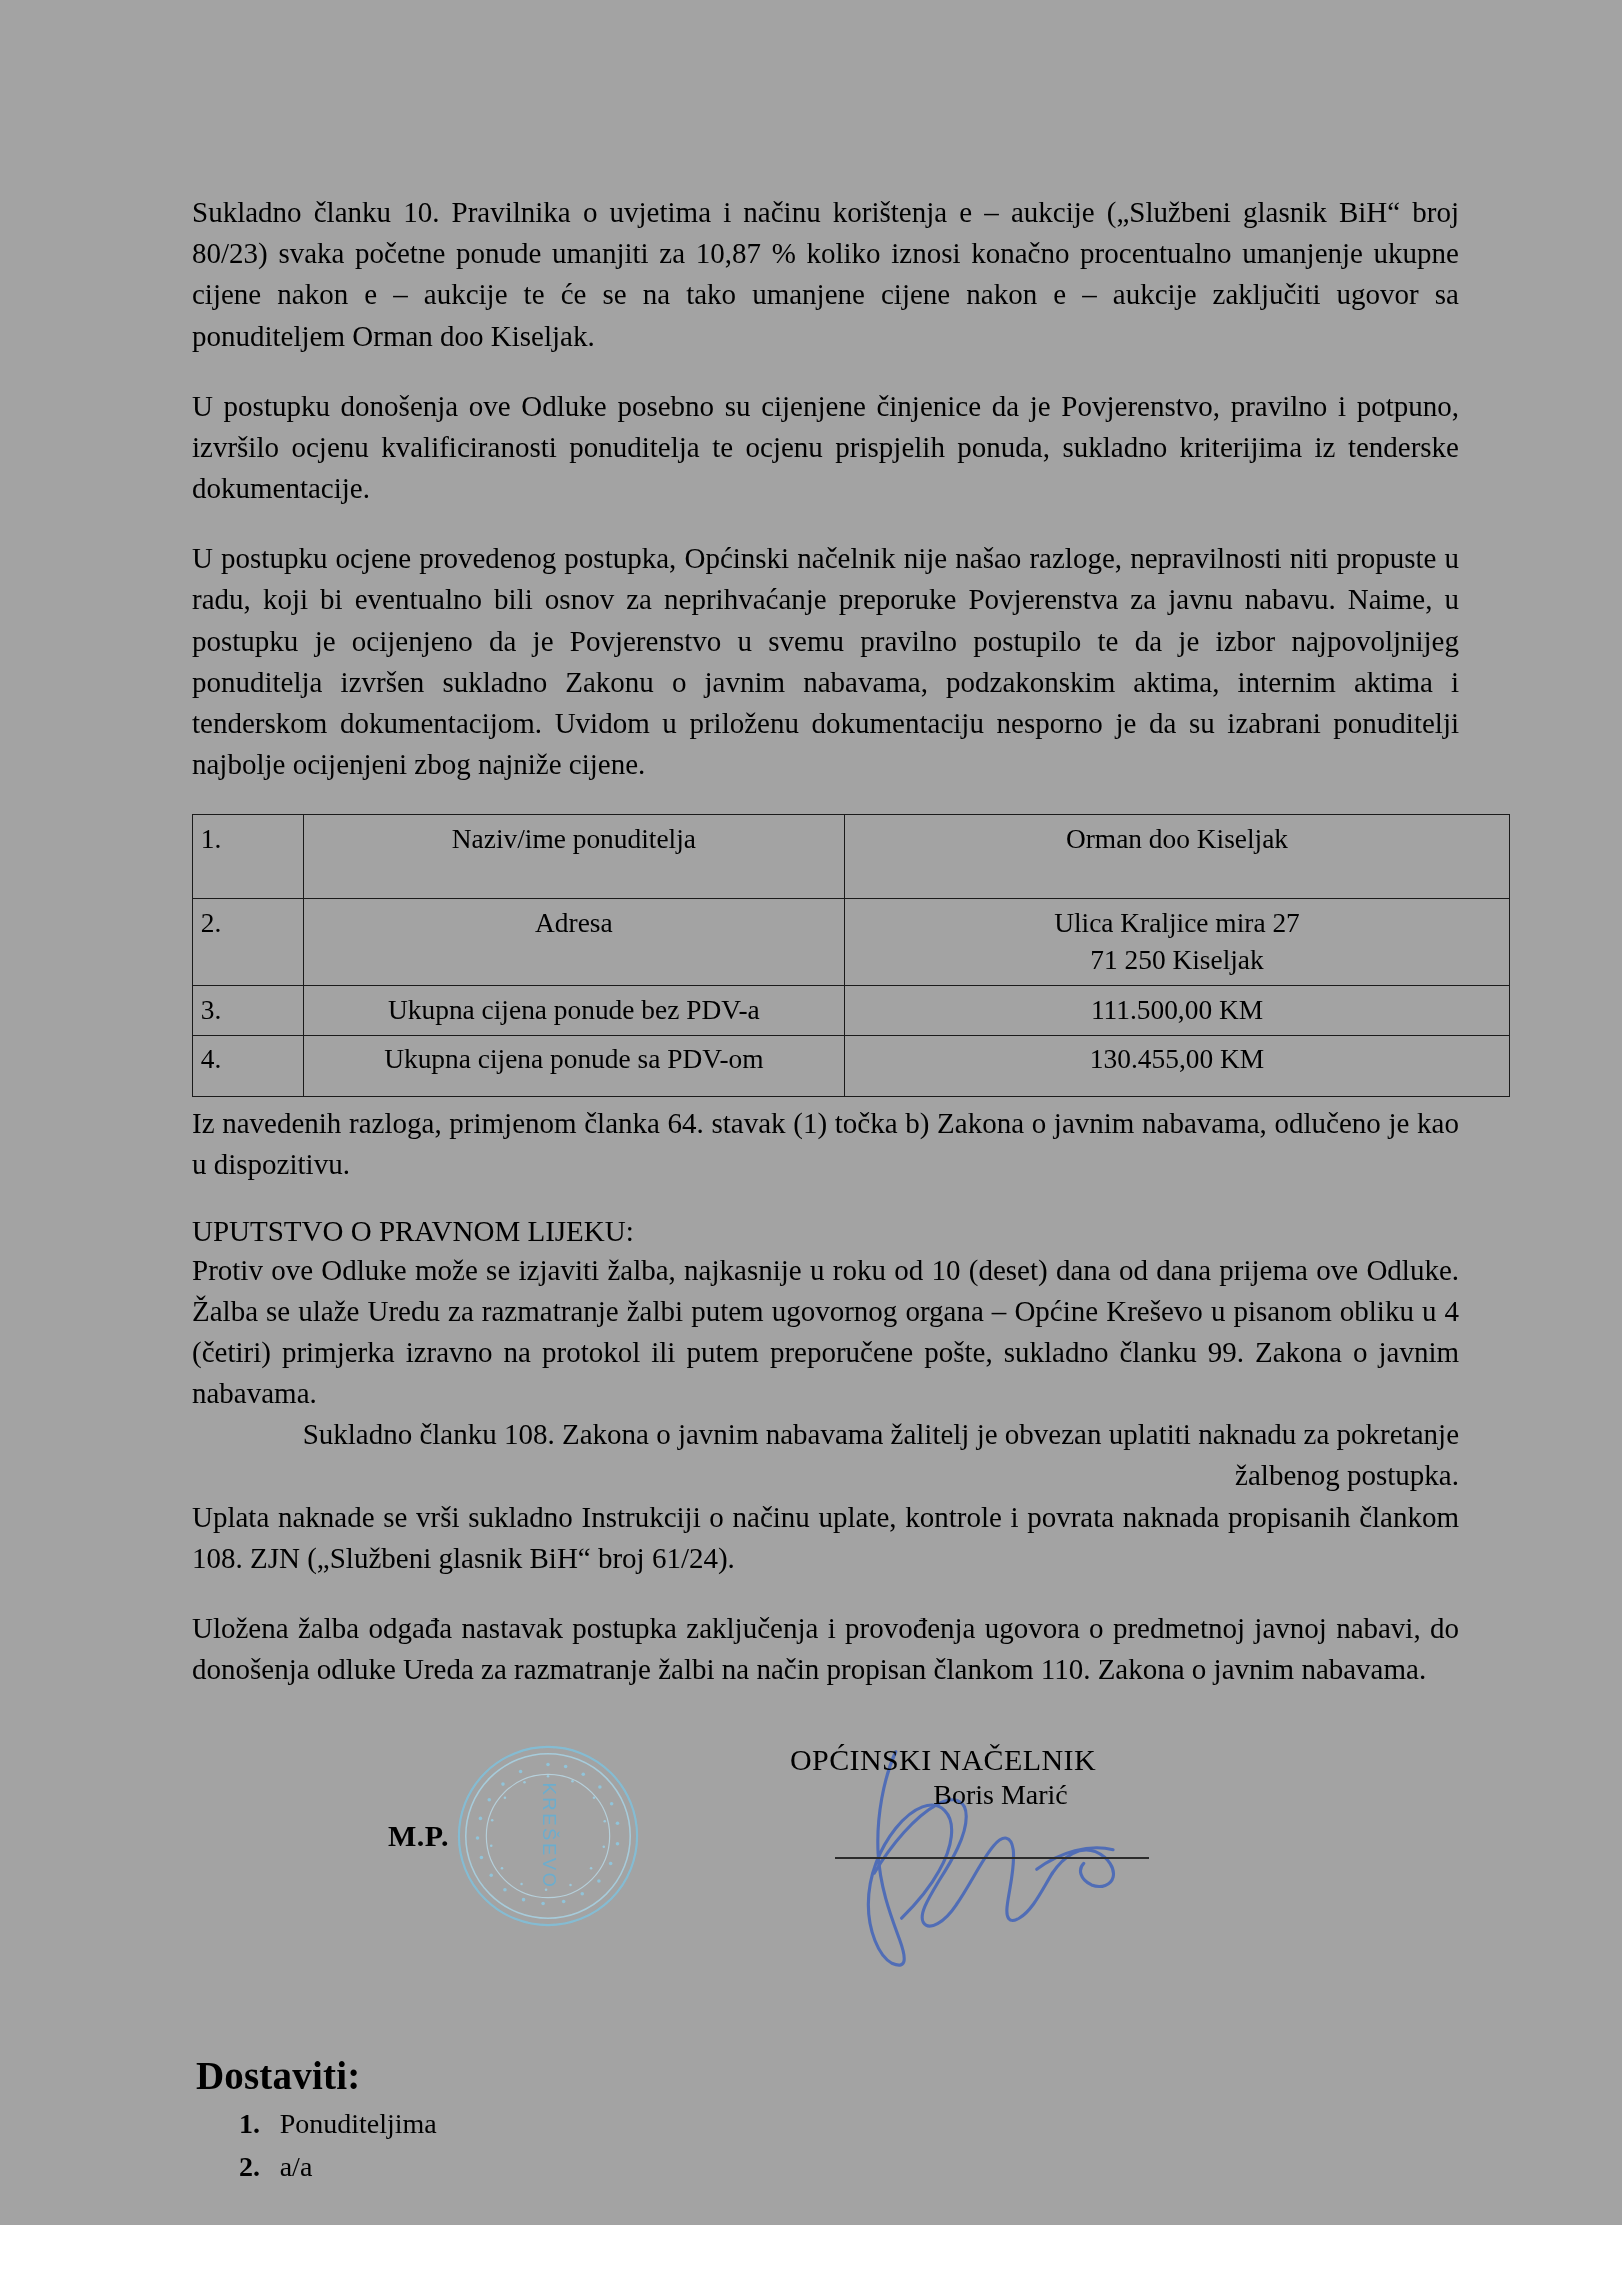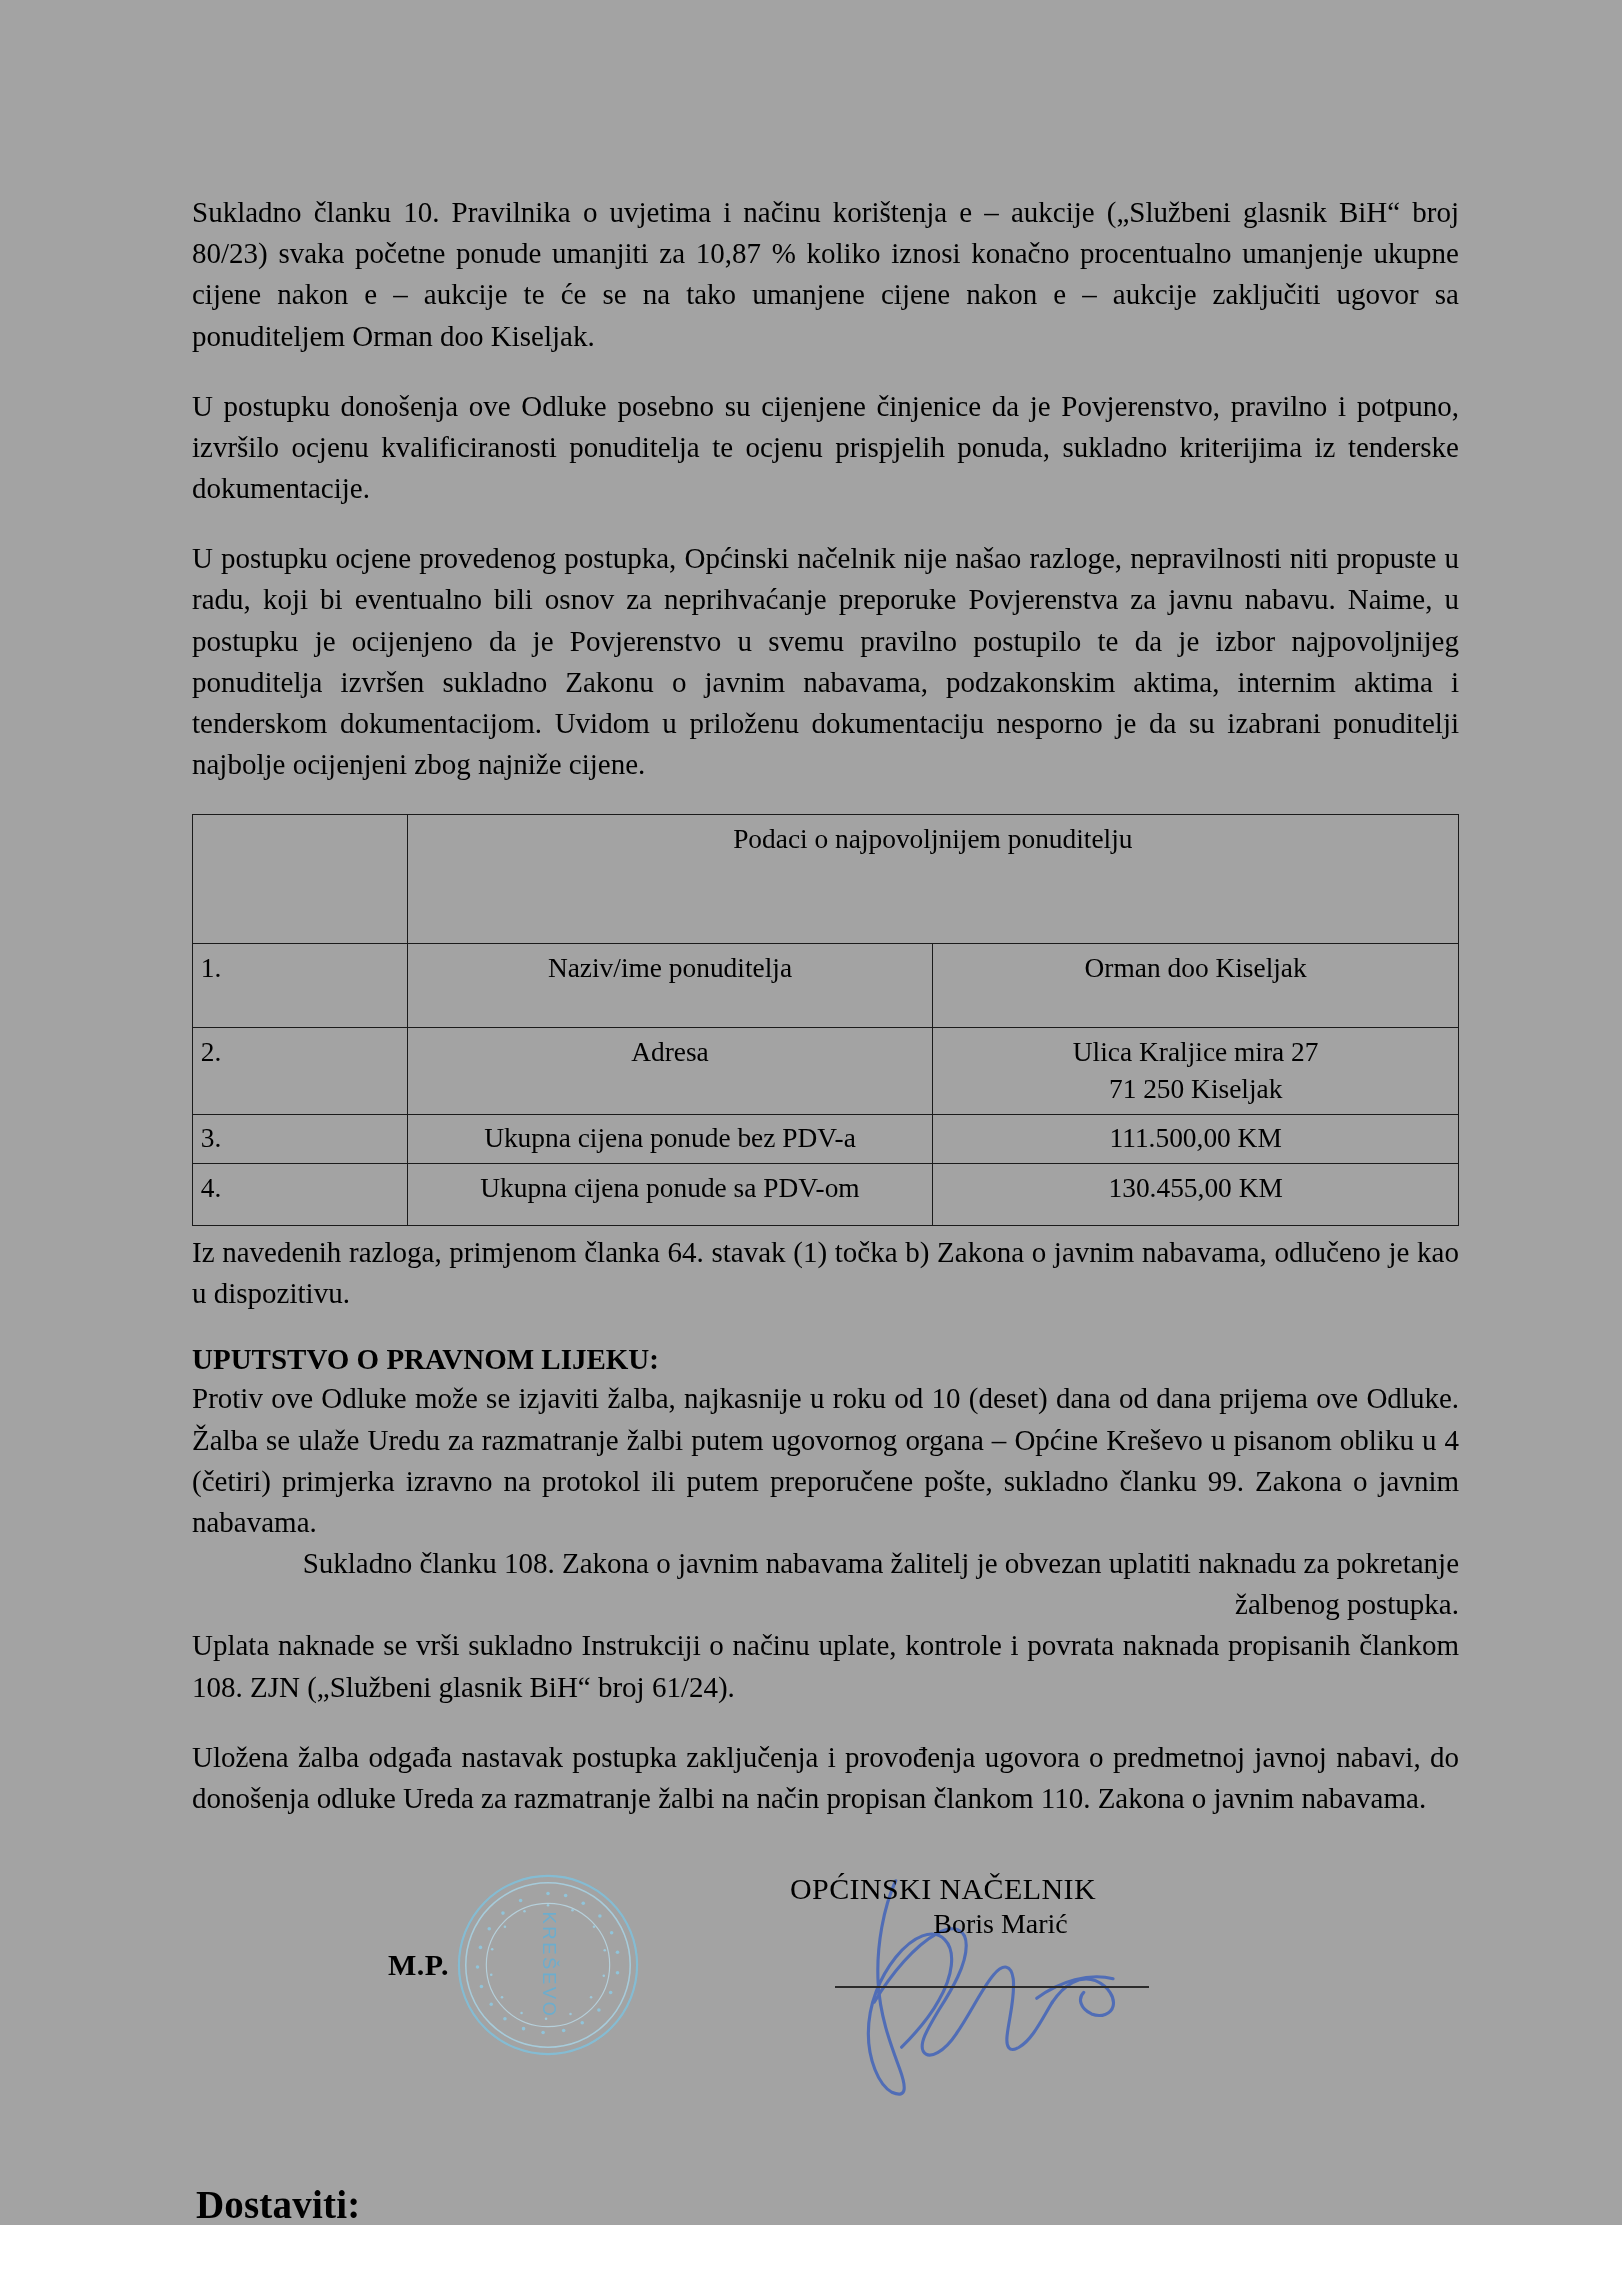--- a/index.html
+++ b/index.html
@@ -59,21 +59,21 @@
   td.c-value    { width: 648px; text-align: center; }
   td.hdr-blank  { height: 116px; }
   td.hdr-title  { text-align: center; vertical-align: middle; }
   tr.r1 td { height: 71px; }
   tr.r2 td { height: 74px; }
   tr.r3 td { height: 37px; }
   tr.r4 td { height: 49px; }
 
   
   .heading-bold {
-    font-weight: bold;
+    font-weight: normal;
     font-size: 29px;
     margin: 0 0 2px 0;
   }
 
   
   .sig-zone {
     position: relative;
     height: 294px;
     margin-top: 53px;
   }
@@ -161,24 +161,20 @@
   <div class="content">
 
     <p class="para">Sukladno članku 10. Pravilnika o uvjetima i načinu korištenja e – aukcije („Službeni glasnik BiH“ broj 80/23) svaka početne ponude umanjiti za 10,87 % koliko iznosi konačno procentualno umanjenje ukupne cijene nakon e – aukcije te će se na tako umanjene cijene nakon e – aukcije zaključiti ugovor sa ponuditeljem Orman doo Kiseljak.</p>
 
     <p class="para">U postupku donošenja ove Odluke posebno su cijenjene činjenice da je Povjerenstvo, pravilno i potpuno, izvršilo ocjenu kvalificiranosti ponuditelja te ocjenu prispjelih ponuda, sukladno kriterijima iz tenderske dokumentacije.</p>
 
     <p class="para">U postupku ocjene provedenog postupka, Općinski načelnik nije našao razloge, nepravilnosti niti propuste u radu, koji bi eventualno bili osnov za neprihvaćanje preporuke Povjerenstva za javnu nabavu. Naime, u postupku je ocijenjeno da je Povjerenstvo u svemu pravilno postupilo te da je  izbor najpovoljnijeg ponuditelja izvršen sukladno Zakonu o javnim nabavama, podzakonskim aktima, internim aktima i tenderskom dokumentacijom. Uvidom u priloženu dokumentaciju nesporno je da su izabrani ponuditelji najbolje ocijenjeni zbog najniže cijene.</p>
 
     <table class="bidder-table">
       <tbody>
-        <tr>
-          <td class="c-num hdr-blank"></td>
-          <td class="c-label hdr-title hdr-blank" colspan="2">Podaci o najpovoljnijem ponuditelju</td>
-        </tr>
         <tr class="r1">
           <td class="c-num">1.</td>
           <td class="c-label">Naziv/ime ponuditelja</td>
           <td class="c-value">Orman doo Kiseljak</td>
         </tr>
         <tr class="r2">
           <td class="c-num">2.</td>
           <td class="c-label">Adresa</td>
           <td class="c-value" style="white-space:pre-line;">Ulica Kraljice mira 27
 71 250 Kiseljak</td>

